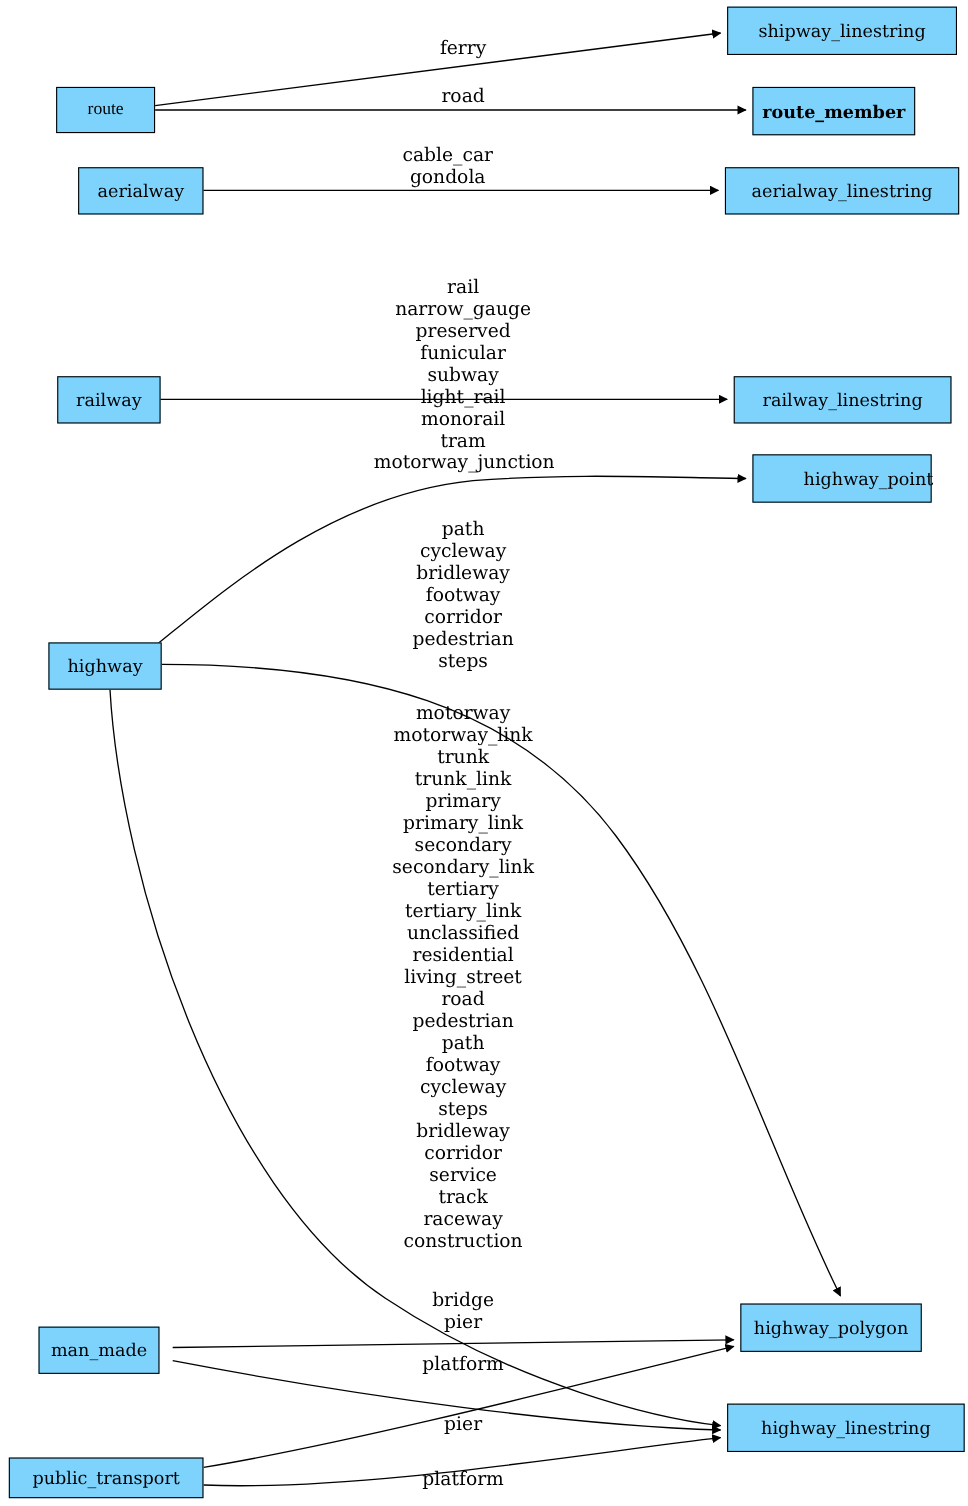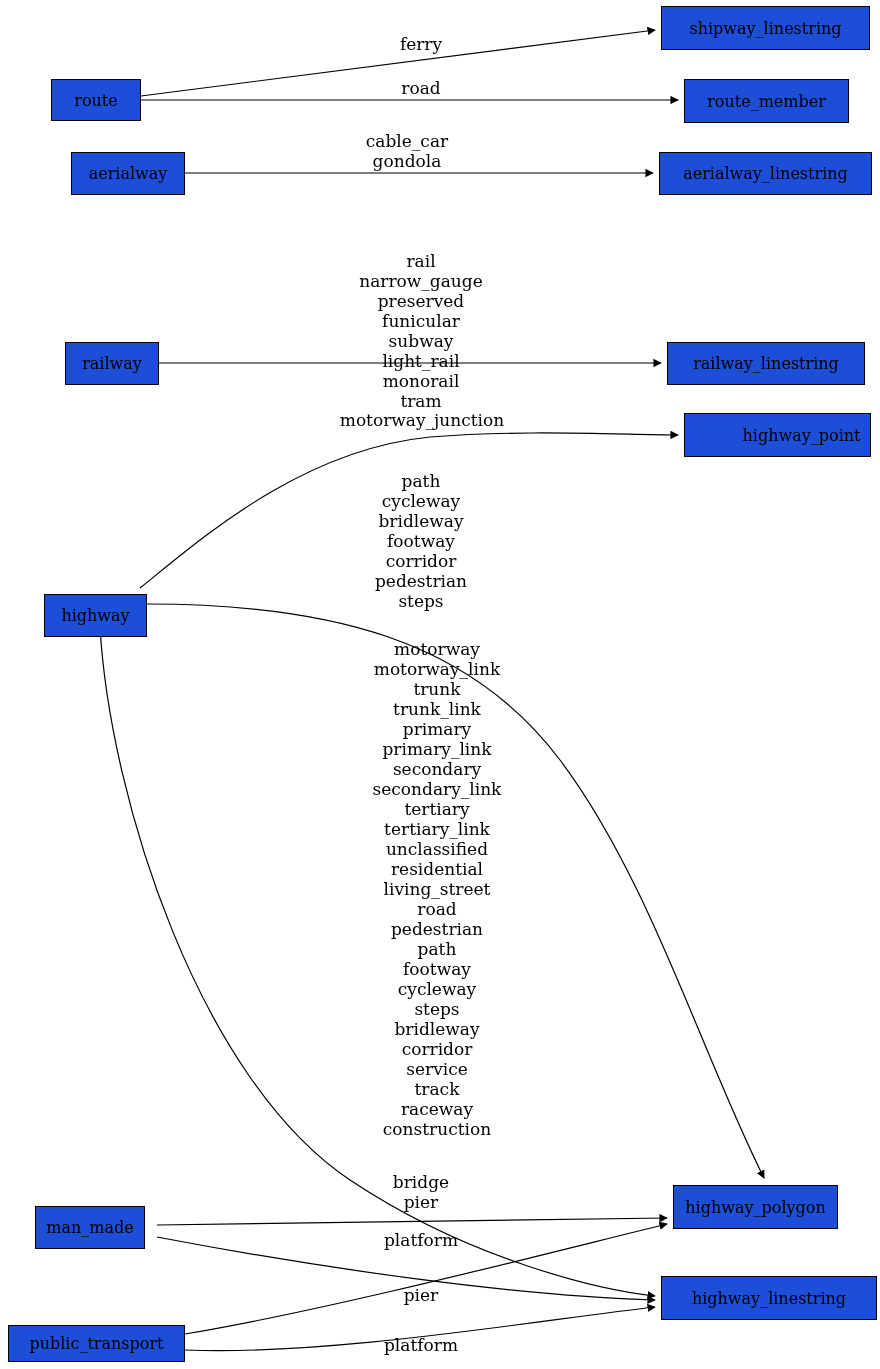--- a/index.html
+++ b/index.html
@@ -21,21 +21,21 @@
     position: absolute;
     left: 0;
     top: 0;
     width: 880px;
     height: 1369px;
   }
   .node {
     position: absolute;
     box-sizing: border-box;
     border: 1px solid #000000;
-    background: #1d4ed8;
+    background: #7dd3fc;
     display: flex;
     align-items: center;
     justify-content: center;
     font-size: 16px;
     color: #000000;
     white-space: nowrap;
   }
   .edge-label {
     position: absolute;
     font-size: 17px;
@@ -66,29 +66,29 @@
         <path d="M147,604 C330,604 470,640 560,760 C650,880 700,1050 764,1178" marker-end="url(#arrow)"></path>
         <path d="M100,627 C110,800 200,1080 350,1180 C470,1260 600,1290 655,1296" marker-end="url(#arrow)"></path>
         <path d="M157,1225 L667,1218" marker-end="url(#arrow)"></path>
         <path d="M157,1237 C330,1270 520,1296 655,1300" marker-end="url(#arrow)"></path>
         <path d="M185,1334 C330,1310 560,1250 667,1224" marker-end="url(#arrow)"></path>
         <path d="M185,1350 C330,1356 540,1320 655,1307" marker-end="url(#arrow)"></path>
       </g>
   </svg>
 
   <div id="nodes-layer">
-      <div class="node" style="left: 51px; top: 79px; width: 90px; height: 42px;">route</div>
+      <div class="node" style="left: 51px; top: 79px; width: 90px; height: 42px; font-family: Liberation Serif, serif;">route</div>
       <div class="node" style="left: 661px; top: 6px; width: 209px; height: 44px;">shipway_linestring</div>
-      <div class="node" style="left: 684px; top: 79px; width: 165px; height: 44px;">route_member</div>
+      <div class="node" style="left: 684px; top: 79px; width: 148px; height: 44px; font-weight: bold;">route_member</div>
       <div class="node" style="left: 39px; top: 152px; width: 114px; height: 43px; margin-left: 32px;">aerialway</div>
       <div class="node" style="left: 659px; top: 152px; width: 213px; height: 43px;">aerialway_linestring</div>
-      <div class="node" style="left: 65px; top: 342px; width: 94px; height: 43px;">railway</div>
+      <div class="node" style="left: 52px; top: 342px; width: 94px; height: 43px;">railway</div>
       <div class="node" style="left: 667px; top: 342px; width: 198px; height: 43px;">railway_linestring</div>
-      <div class="node" style="left: 684px; top: 413px; width: 187px; height: 44px; padding-left: 48px;">highway_point</div>
-      <div class="node" style="left: 44px; top: 584px; width: 103px; height: 43px; margin-top: 10px;">highway</div>
+      <div class="node" style="left: 684px; top: 413px; width: 163px; height: 44px; padding-left: 48px;">highway_point</div>
+      <div class="node" style="left: 44px; top: 584px; width: 103px; height: 43px;">highway</div>
       <div class="node" style="left: 673px; top: 1185px; width: 165px; height: 44px;">highway_polygon</div>
       <div class="node" style="left: 35px; top: 1206px; width: 110px; height: 43px;">man_made</div>
       <div class="node" style="left: 661px; top: 1276px; width: 216px; height: 44px;">highway_linestring</div>
       <div class="node" style="left: 8px; top: 1325px; width: 177px; height: 37px;">public_transport</div>
     </div>
   <div id="labels-layer">
       <div class="edge-label" style="left: 421px; top: 34px;">ferry</div>
       <div class="edge-label" style="left: 421px; top: 78px;">road</div>
       <div class="edge-label" style="left: 407px; top: 131px;">cable_car
 gondola</div>
@@ -101,21 +101,21 @@
 monorail
 tram</div>
       <div class="edge-label" style="left: 422px; top: 410px;">motorway_junction</div>
       <div class="edge-label" style="left: 421px; top: 471px;">path
 cycleway
 bridleway
 footway
 corridor
 pedestrian
 steps</div>
-      <div class="edge-label" style="left: 421px; top: 639px; margin-left: 16px;">motorway
+      <div class="edge-label" style="left: 421px; top: 639px;">motorway
 motorway_link
 trunk
 trunk_link
 primary
 primary_link
 secondary
 secondary_link
 tertiary
 tertiary_link
 unclassified

